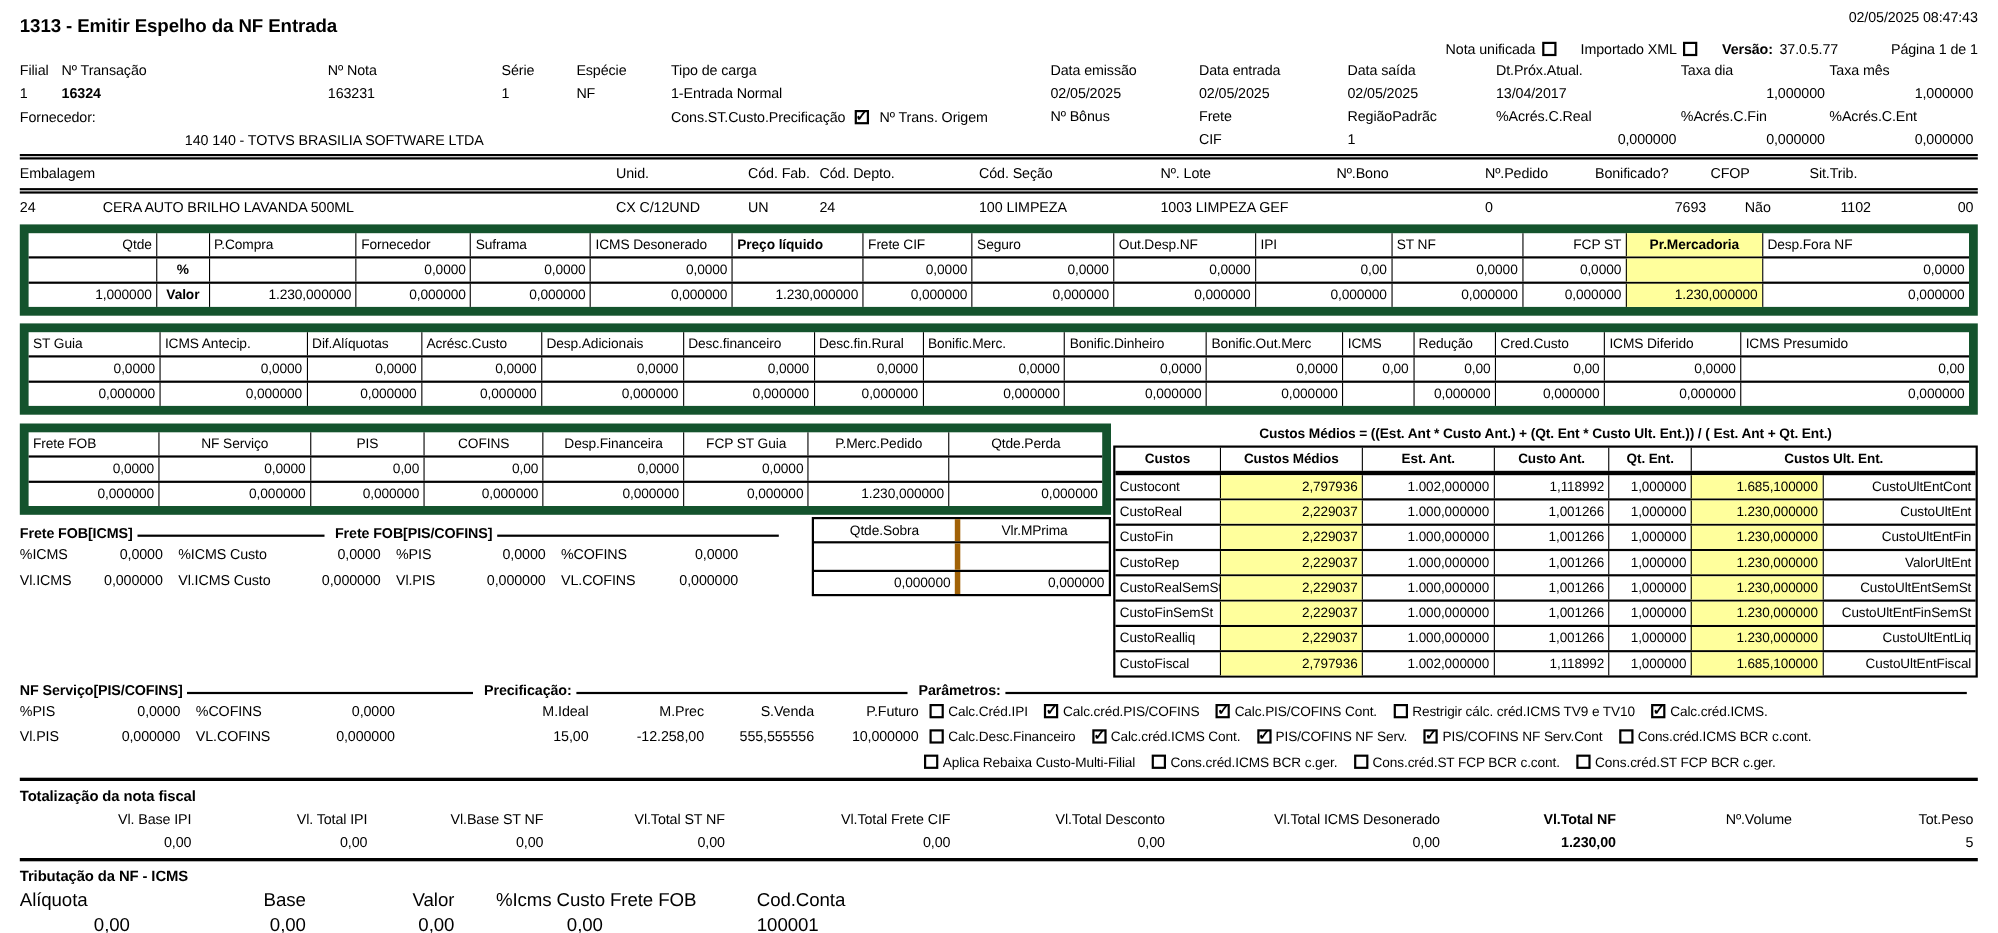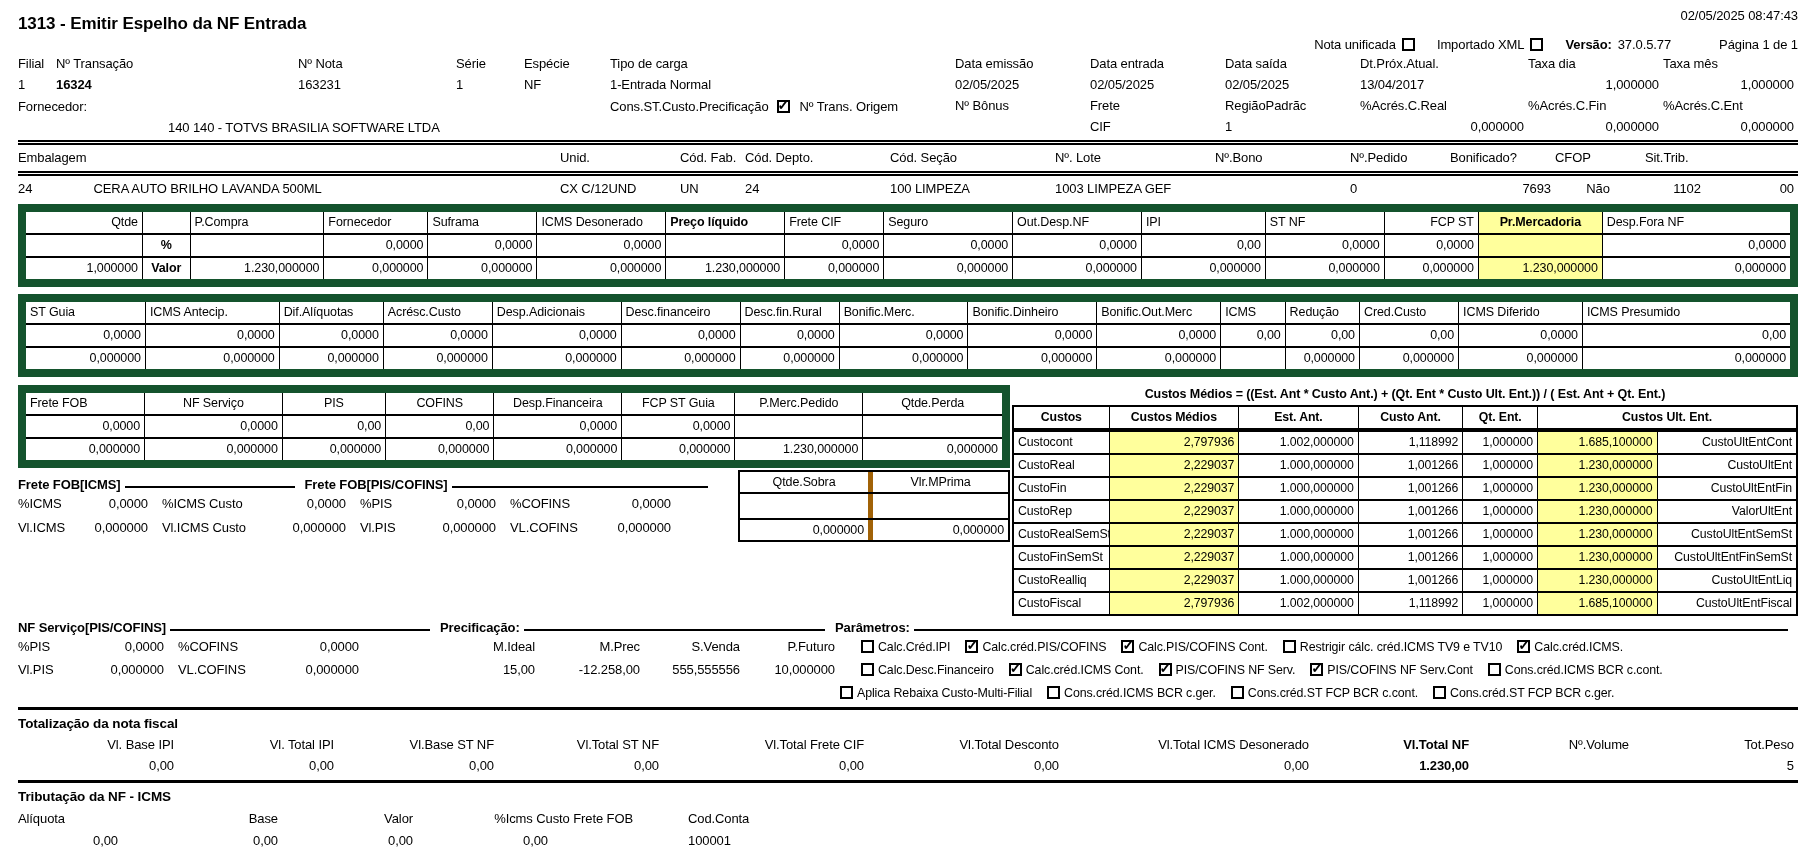--- a/index.html
+++ b/index.html
@@ -110,34 +110,34 @@
 .sobra .row.blank .c{height:24px}
 .sobra .row.d .c{text-align:right}
 
 .bbA{display:flex;height:22px;margin-top:6px}
 .bb{display:flex;height:23px;align-items:center}
 .nfcol{width:422px}
 .preccol{width:300px;display:flex}
 .preccol .c{text-align:right;white-space:nowrap}
 .preccol .c:nth-child(1){width:95px}.preccol .c:nth-child(2){width:105px}.preccol .c:nth-child(3){width:100px}
 .pfcol{width:95px;text-align:right;white-space:nowrap}
-.cbrow{display:flex;flex:1;margin-left:26px;align-items:center;flex-wrap:nowrap}
+.cbrow{display:flex;flex:1;margin-left:10px;align-items:center;flex-wrap:nowrap}
 .cbitem{display:flex;align-items:center;margin-right:15px;font-size:12.4px;white-space:nowrap}
 .cbitem .cb{margin-right:4px}
 .bbD{display:flex;height:23px;align-items:center;margin-left:822px}
 
 .sect{font-weight:bold;font-size:13.5px;height:22px;line-height:21px}
 .trow{display:flex;height:21px;line-height:20px}
 .trow .c{text-align:right;font-size:13px;white-space:nowrap;overflow:hidden;padding-right:4px}
 .trow .c:nth-child(1){width:160px}.trow .c:nth-child(2){width:160px}.trow .c:nth-child(3){width:160px}
 .trow .c:nth-child(4){width:165px}.trow .c:nth-child(5){width:205px}.trow .c:nth-child(6){width:195px}
 .trow .c:nth-child(7){width:250px}.trow .c:nth-child(8){width:160px;font-weight:bold}
 .trow .c:nth-child(9){width:160px}.trow .c:nth-child(10){width:165px}
 
-.tbr{display:flex;height:22px;line-height:21px;font-size:13px}
+.tbr{display:flex;height:22px;line-height:21px;font-size:17px}
 .tbr .c{white-space:nowrap;overflow:hidden}
 .tbr .c:nth-child(1){width:100px}.tbr .c:nth-child(2){width:160px;text-align:right}
 .tbr .c:nth-child(3){width:135px;text-align:right}.tbr .c:nth-child(4){width:220px;text-align:right}
 .tbr .c:nth-child(5){width:200px;padding-left:55px}
 .tbr.vals .c:nth-child(1){text-align:right}
 .tbr.vals .c:nth-child(4){padding-right:85px}
 </style>
 </head>
 <body>
 

